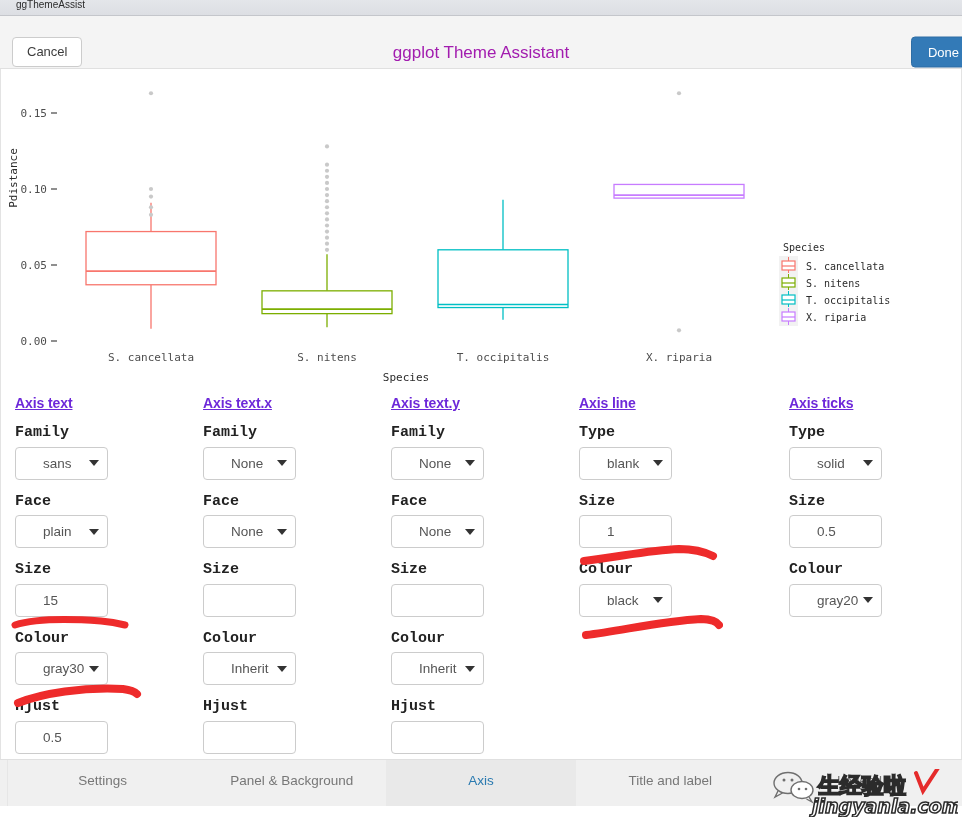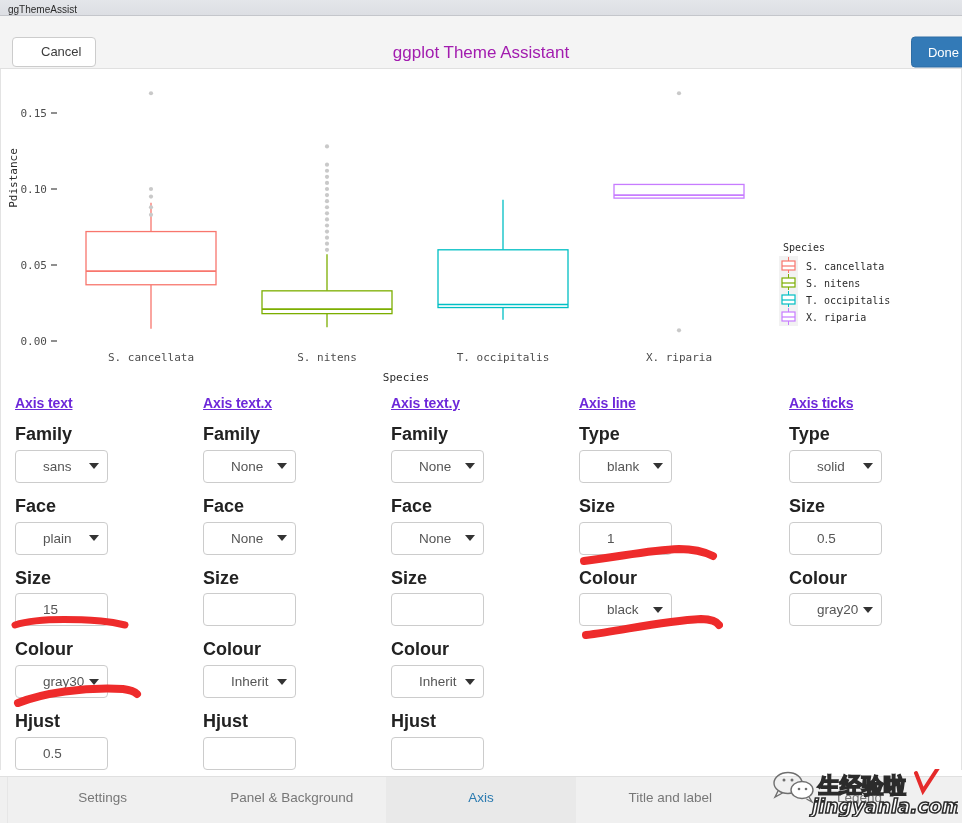--- a/index.html
+++ b/index.html
@@ -10,41 +10,41 @@
     background: #ffffff;
     font-family: "Liberation Sans", sans-serif;
   }
   #app { position: relative; width: 962px; height: 823px; background:#fff; }
 
   
   .titlebar {
     height: 16px; width: 100%;
     background: linear-gradient(#e4e6ea,#dcdee3);
     border-bottom: 1px solid #c4c6cb;
-    display: flex; align-items: flex-end;
-    padding-left: 8px;
+    display: flex; align-items: flex-start;
+    padding-left: 16px;
   }
   .titlebar .tb-text {
     font-size: 10px; color: #2b2b2b; line-height: 1;
   }
 
   
   .gadget-header {
     position: relative;
     height: 53px;
     background: #f4f4f4;
     border-bottom: 1px solid #e0e0e0;
     display: flex; align-items: center;
   }
   .btn-cancel {
     position: absolute; left: 12px; top: 36px; transform: translateY(-50%);
     background: #ffffff;
     border: 1px solid #cccccc;
     border-radius: 4px;
-    padding: 7px 14px 8px 28px;
+    padding: 7px 14px 8px 14px;
     font-size: 13px; color: #3c3c3c;
     font-family: "Liberation Sans", sans-serif;
     cursor: pointer;
     line-height: 1;
   }
   .gadget-title {
     position: absolute; left: 0; right: 0; top: 37px;
     transform: translateY(-50%);
     text-align: center;
     font-size: 17px; color: #a21caf;
@@ -91,24 +91,25 @@
   .col-title {
     color: #6d28d9;
     font-weight: bold;
     font-size: 14px;
     text-decoration: underline;
     margin: 10px 0 14px 0;
     letter-spacing: -0.1px;
   }
   .fld-label {
     font-weight: bold;
-    font-size: 18px;
+    font-size: 15px;
     color: #222;
     margin-bottom: 5px;
     line-height: 1.1;
+    font-family: Liberation Mono, monospace;
   }
   .select-box, .text-box {
     width: 93px;
     height: 33px;
     border: 1px solid #cccccc;
     border-radius: 4px;
     background: #ffffff;
     display: flex;
     align-items: center;
     padding: 0 8px 0 27px;
@@ -126,21 +127,21 @@
     margin-left: 4px;
   }
   .text-box { justify-content: flex-start; }
 
   
   .scribble { position: absolute; pointer-events: none; }
 
   
   .tabbar {
     position: absolute;
-    left: 0; bottom: 0;
+    left: 0; bottom: 17px;
     width: 962px;
     height: 47px;
     background: #f0f0f0;
     border-top: 1px solid #e0e0e0;
     display: flex;
     align-items: stretch;
   }
   .tabbar .spacer-l { width: 8px; background:#f0f0f0; border-right:1px solid #e6e6e6;}
   .tab {
     flex: 1;

